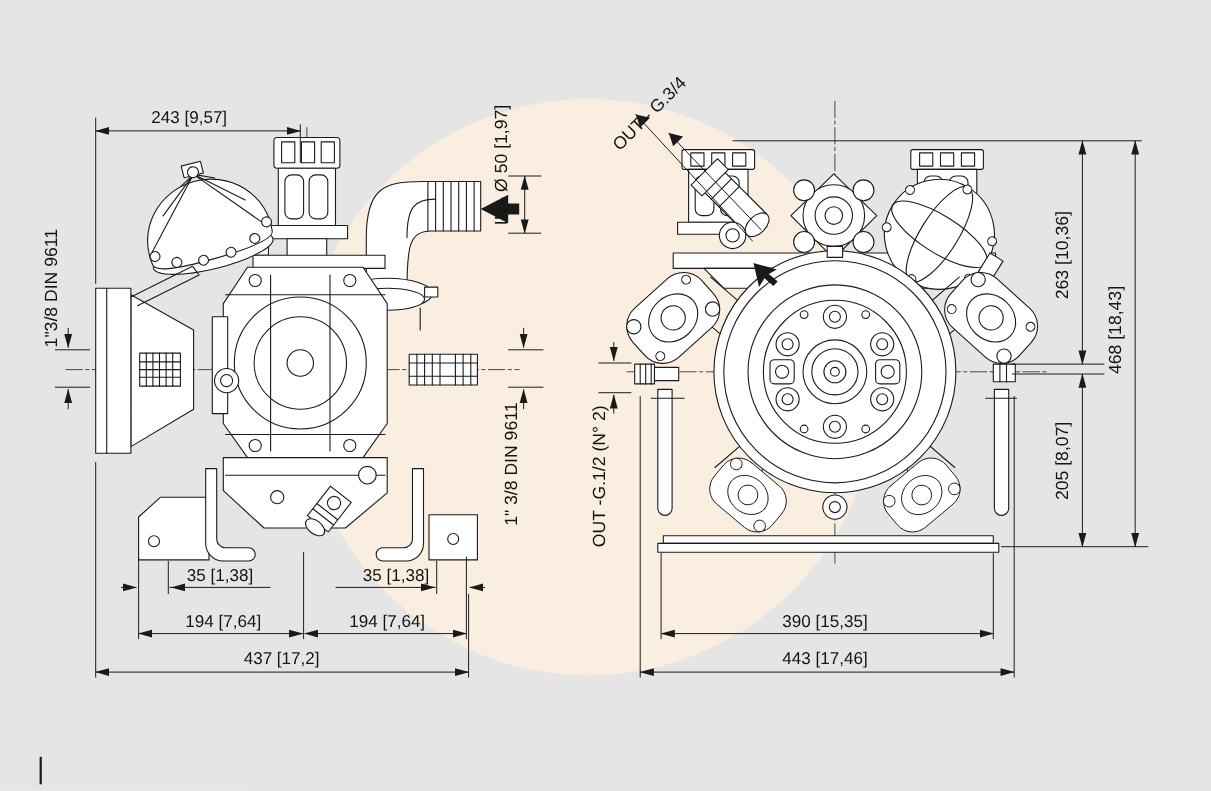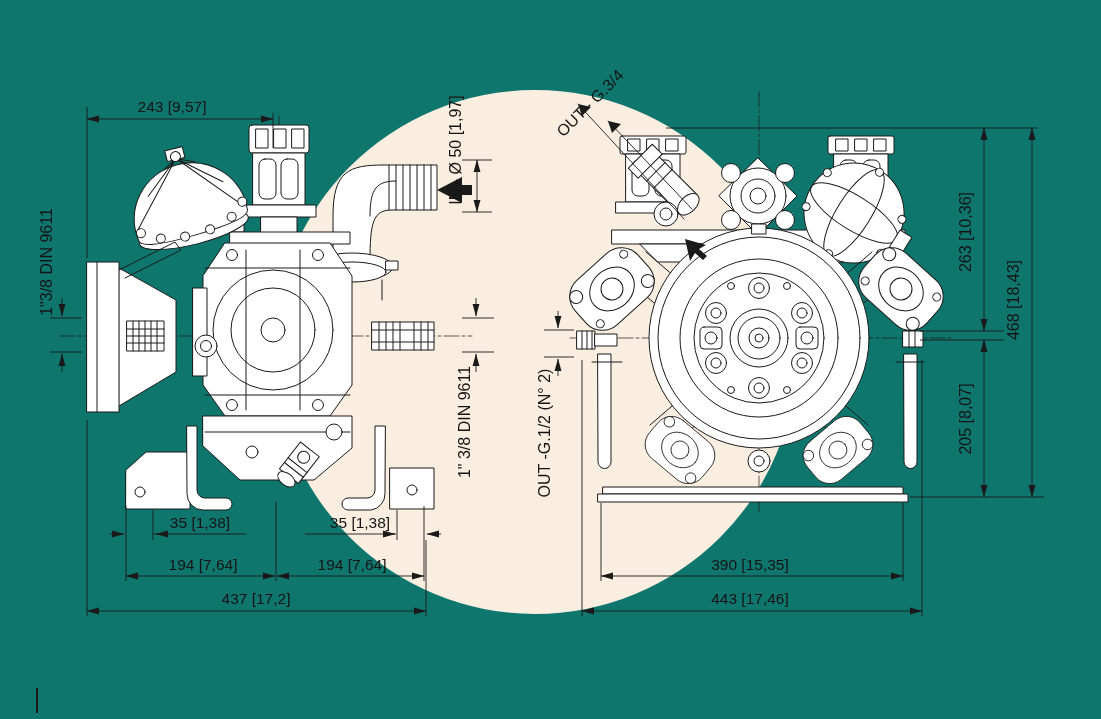--- a/index.html
+++ b/index.html
@@ -1,16 +1,16 @@
 <!DOCTYPE html>
 <html><head>
 <meta charset="utf-8">
 <style>
   html,body{margin:0;padding:0;background:#fff;}
-  .canvas{position:relative;width:1101px;height:719px;background:#0f766e;overflow:hidden;
+  .canvas{position:relative;width:1101px;height:719px;background:#e5e5e5;overflow:hidden;
           font-family:"Liberation Sans",sans-serif;}
   svg{position:absolute;left:0;top:0;}
   svg text{fill:#141414;stroke:none;font-family:"Liberation Sans",sans-serif;font-size:15.5px;}
   svg text.rot{font-size:16px;}
 </style>
 </head>
 <body>
 
 <div class="canvas">
 <svg width="1101" height="719" viewBox="0 0 1101 719">

